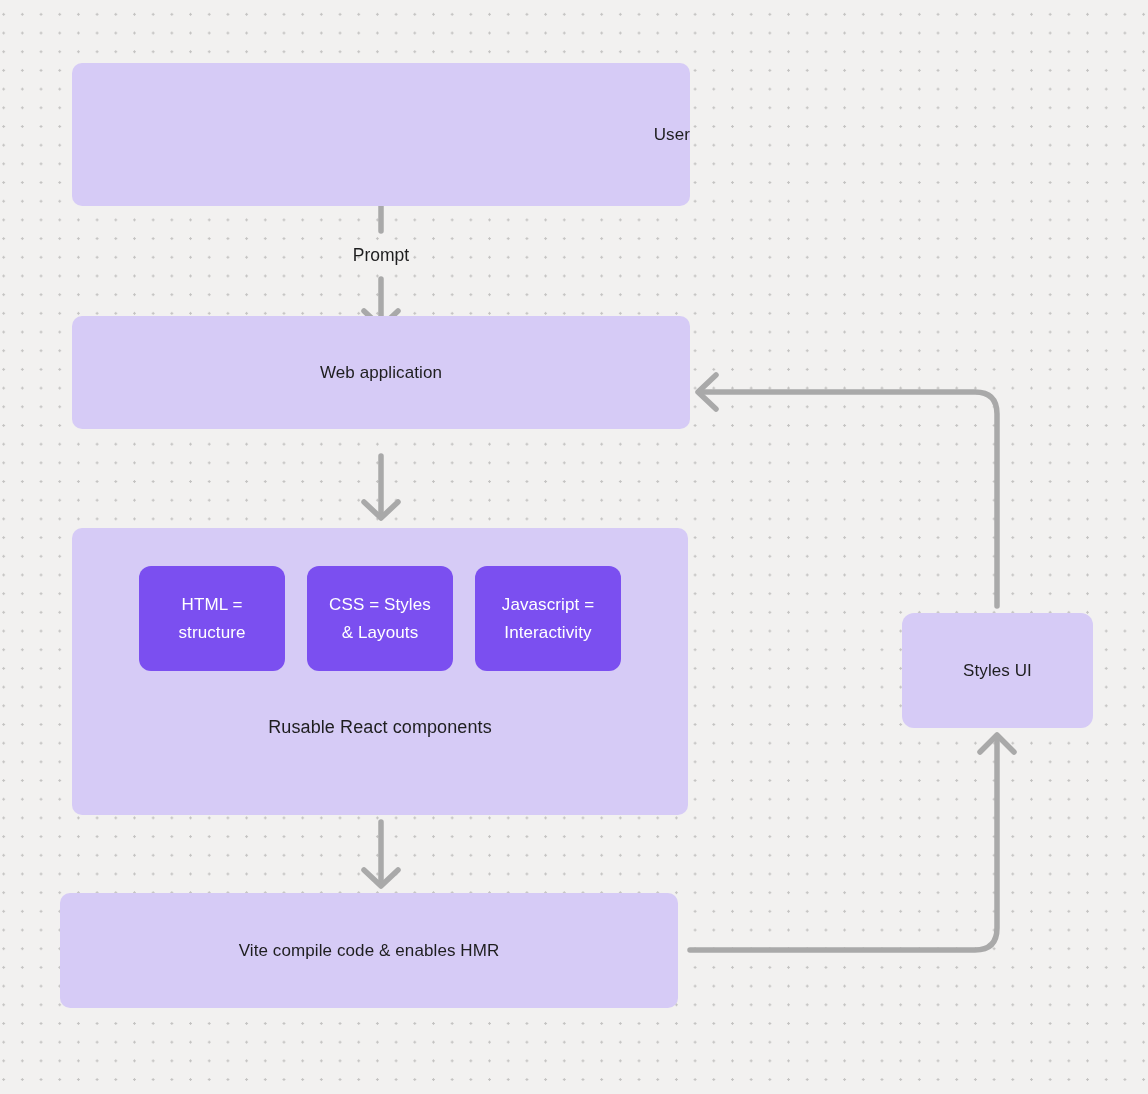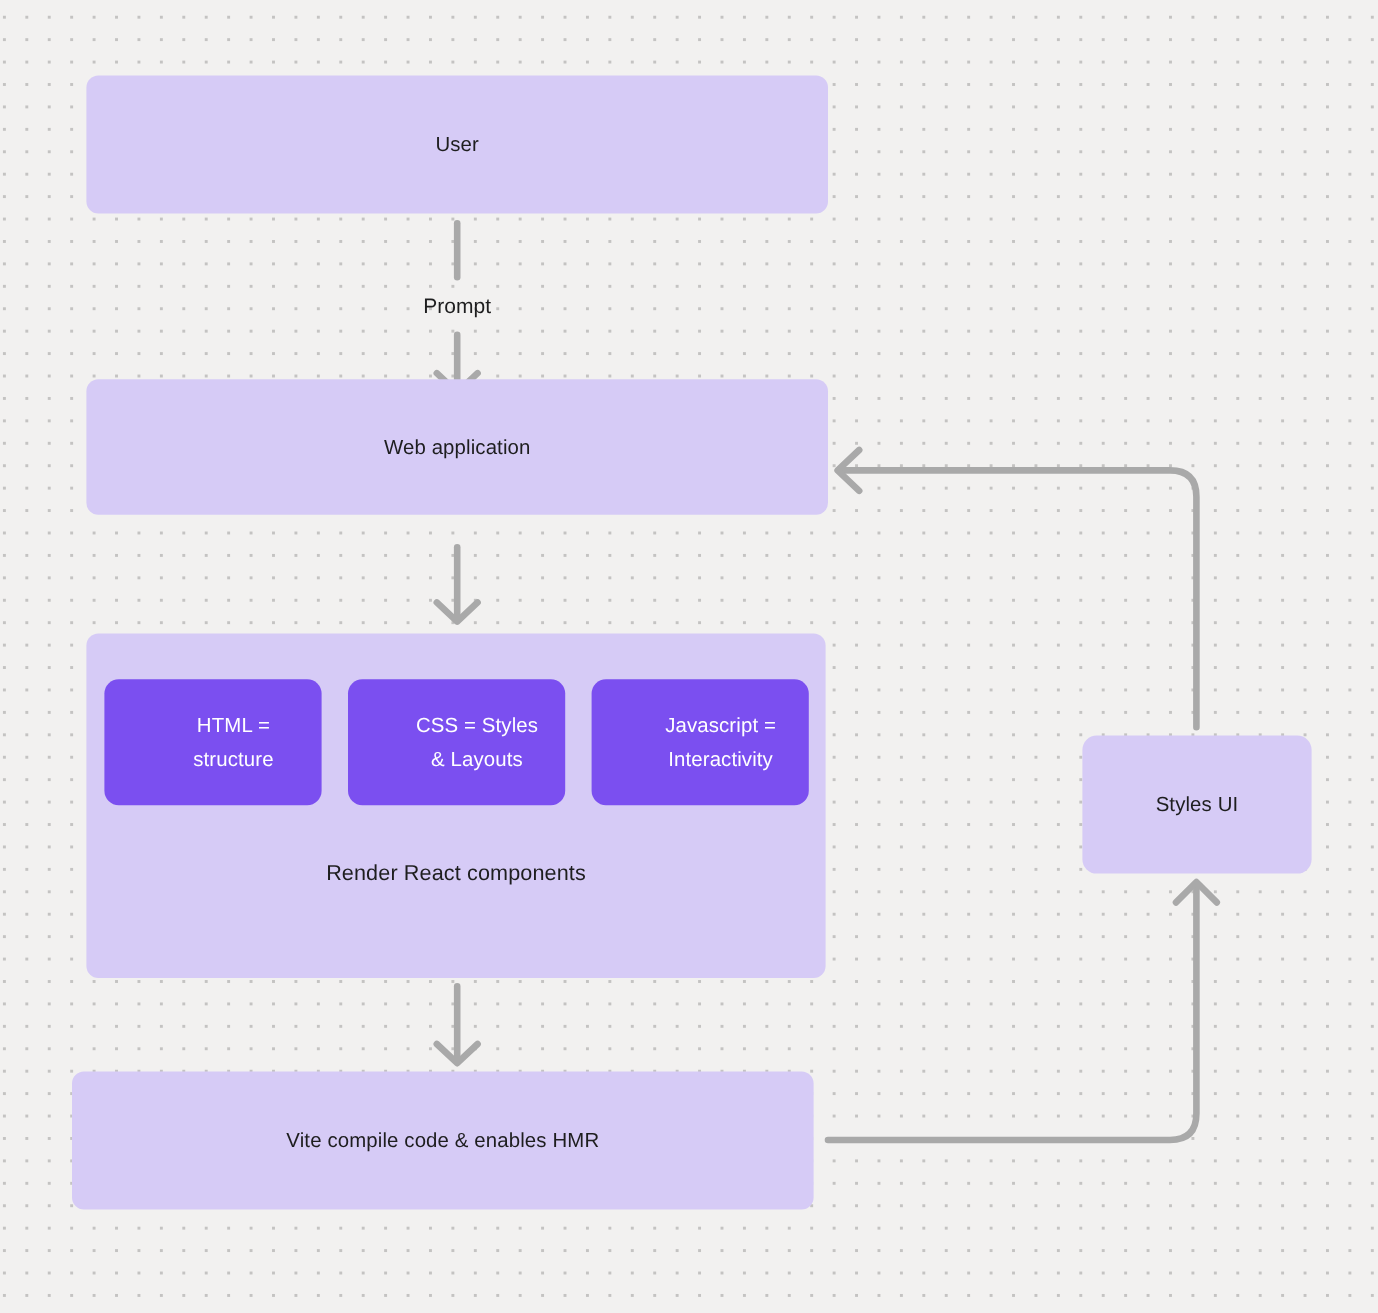--- a/index.html
+++ b/index.html
@@ -37,41 +37,40 @@
     background: #d6cbf6;
     border-radius: 10px;
     display: flex;
     align-items: center;
     justify-content: center;
     color: #1e1e1f;
     font-size: 17px;
     font-weight: 500;
     letter-spacing: 0.1px;
   }
-  .node-user        { left: 72px;  top: 63px;  width: 618px; height: 115px; }
+  .node-user        { left: 72px;  top: 63px;  width: 618px; height: 143px; justify-content: flex-end; }
   .node-webapp      { left: 72px;  top: 316px; width: 618px; height: 113px; }
   .node-components  { left: 72px;  top: 528px; width: 616px; height: 287px;
                       flex-direction: column; justify-content: flex-start; }
   .node-vite        { left: 60px;  top: 893px; width: 618px; height: 115px; }
   .node-render      { left: 902px; top: 613px; width: 191px; height: 115px; border-radius: 12px; }
 
   .chip-row {
     display: flex;
     gap: 22px;
     margin-top: 38px;
   }
   .chip {
     width: 146px;
     height: 105px;
     background: #7b4ff0;
     border-radius: 12px;
     display: flex;
     align-items: center;
     justify-content: center;
-    padding-left: 35px;
   }
   .chip-label {
     color: #ffffff;
     font-size: 17px;
     font-weight: 500;
     line-height: 28px;
     text-align: center;
     white-space: pre-line;
   }
   .components-caption {
@@ -134,21 +133,21 @@
       </div>
       <div class="chip">
         <span class="chip-label">CSS = Styles
 &amp; Layouts</span>
       </div>
       <div class="chip">
         <span class="chip-label">Javascript =
 Interactivity</span>
       </div>
     </div>
-    <div class="components-caption">Render React components</div>
+    <div class="components-caption">Rusable React components</div>
   </div>
 
   <div class="node node-vite">
     <span>Vite compile code &amp; enables HMR</span>
   </div>
 
   <div class="node node-render">
     <span>Styles UI</span>
   </div>
 

